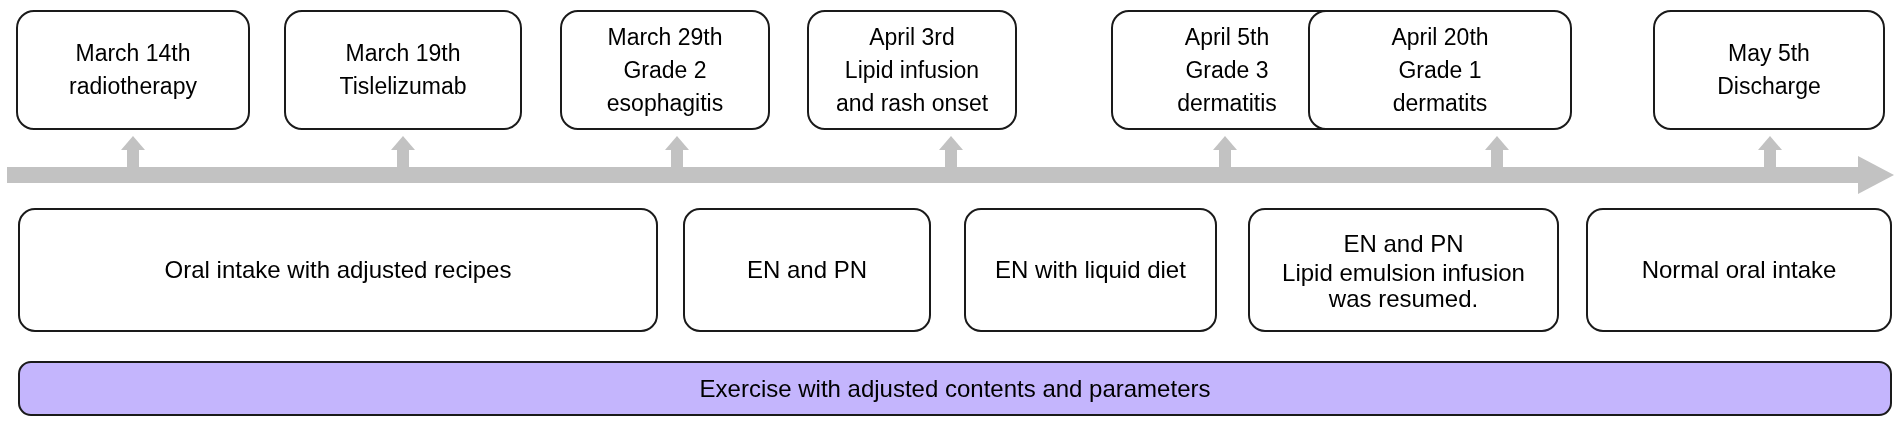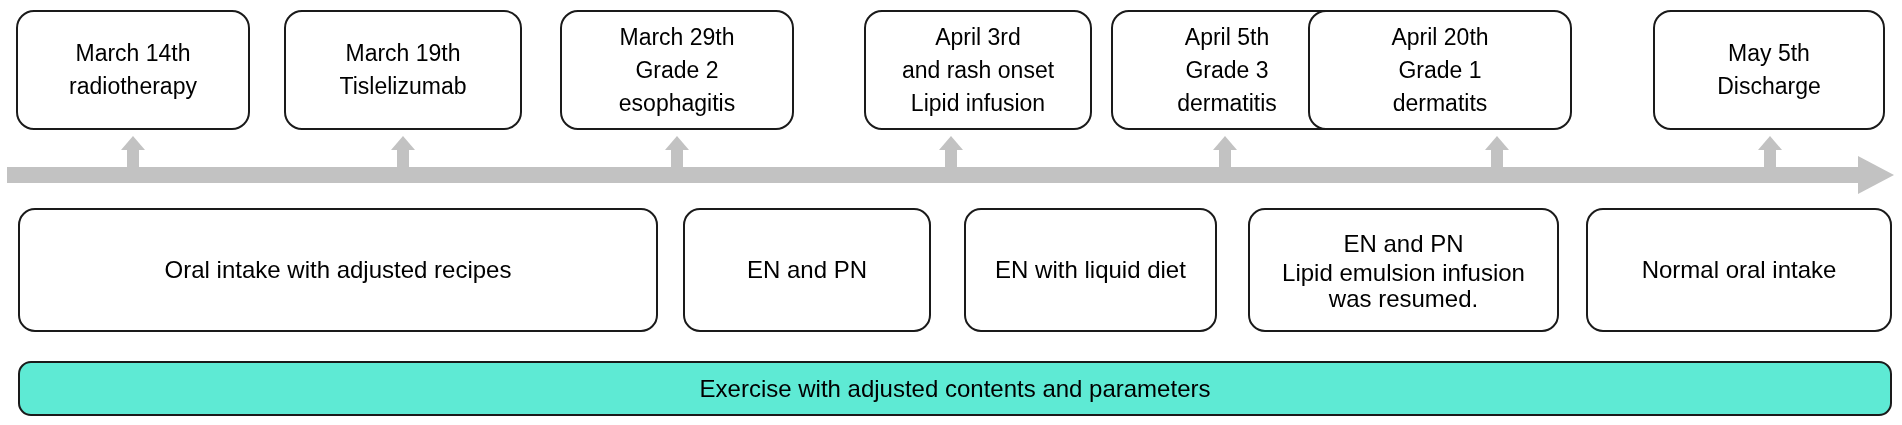--- a/index.html
+++ b/index.html
@@ -101,21 +101,21 @@
 
   
   .exercise-box {
     position: absolute;
     left: 18px;
     top: 361px;
     width: 1874px;
     height: 55px;
     border: 2.5px solid #1a1a1a;
     border-radius: 13px;
-    background: #5eead4;
+    background: #c4b5fd;
     display: flex;
     justify-content: center;
     align-items: center;
   }
   .exercise-box .main-line {
     font-size: 24px;
     white-space: nowrap;
   }
 </style>
 </head>
@@ -124,29 +124,29 @@
 <div class="canvas">
 
   <div class="event-box" style="left:16px;width:234px">
     <div class="line">March 14th</div>
     <div class="line">radiotherapy</div>
   </div>
   <div class="event-box" style="left:284px;width:238px">
     <div class="line">March 19th</div>
     <div class="line">Tislelizumab</div>
   </div>
-  <div class="event-box" style="left:560px;width:234px">
+  <div class="event-box" style="left:560px;width:210px">
     <div class="line">March 29th</div>
     <div class="line">Grade 2</div>
     <div class="line">esophagitis</div>
   </div>
-  <div class="event-box" style="left:864px;width:228px">
+  <div class="event-box" style="left:807px;width:210px">
     <div class="line">April 3rd</div>
+    <div class="line">Lipid infusion</div>
     <div class="line">and rash onset</div>
-    <div class="line">Lipid infusion</div>
   </div>
   <div class="event-box" style="left:1111px;width:232px">
     <div class="line">April 5th</div>
     <div class="line">Grade 3</div>
     <div class="line">dermatitis</div>
   </div>
   <div class="event-box" style="left:1308px;width:264px">
     <div class="line">April 20th</div>
     <div class="line">Grade 1</div>
     <div class="line">dermatits</div>

